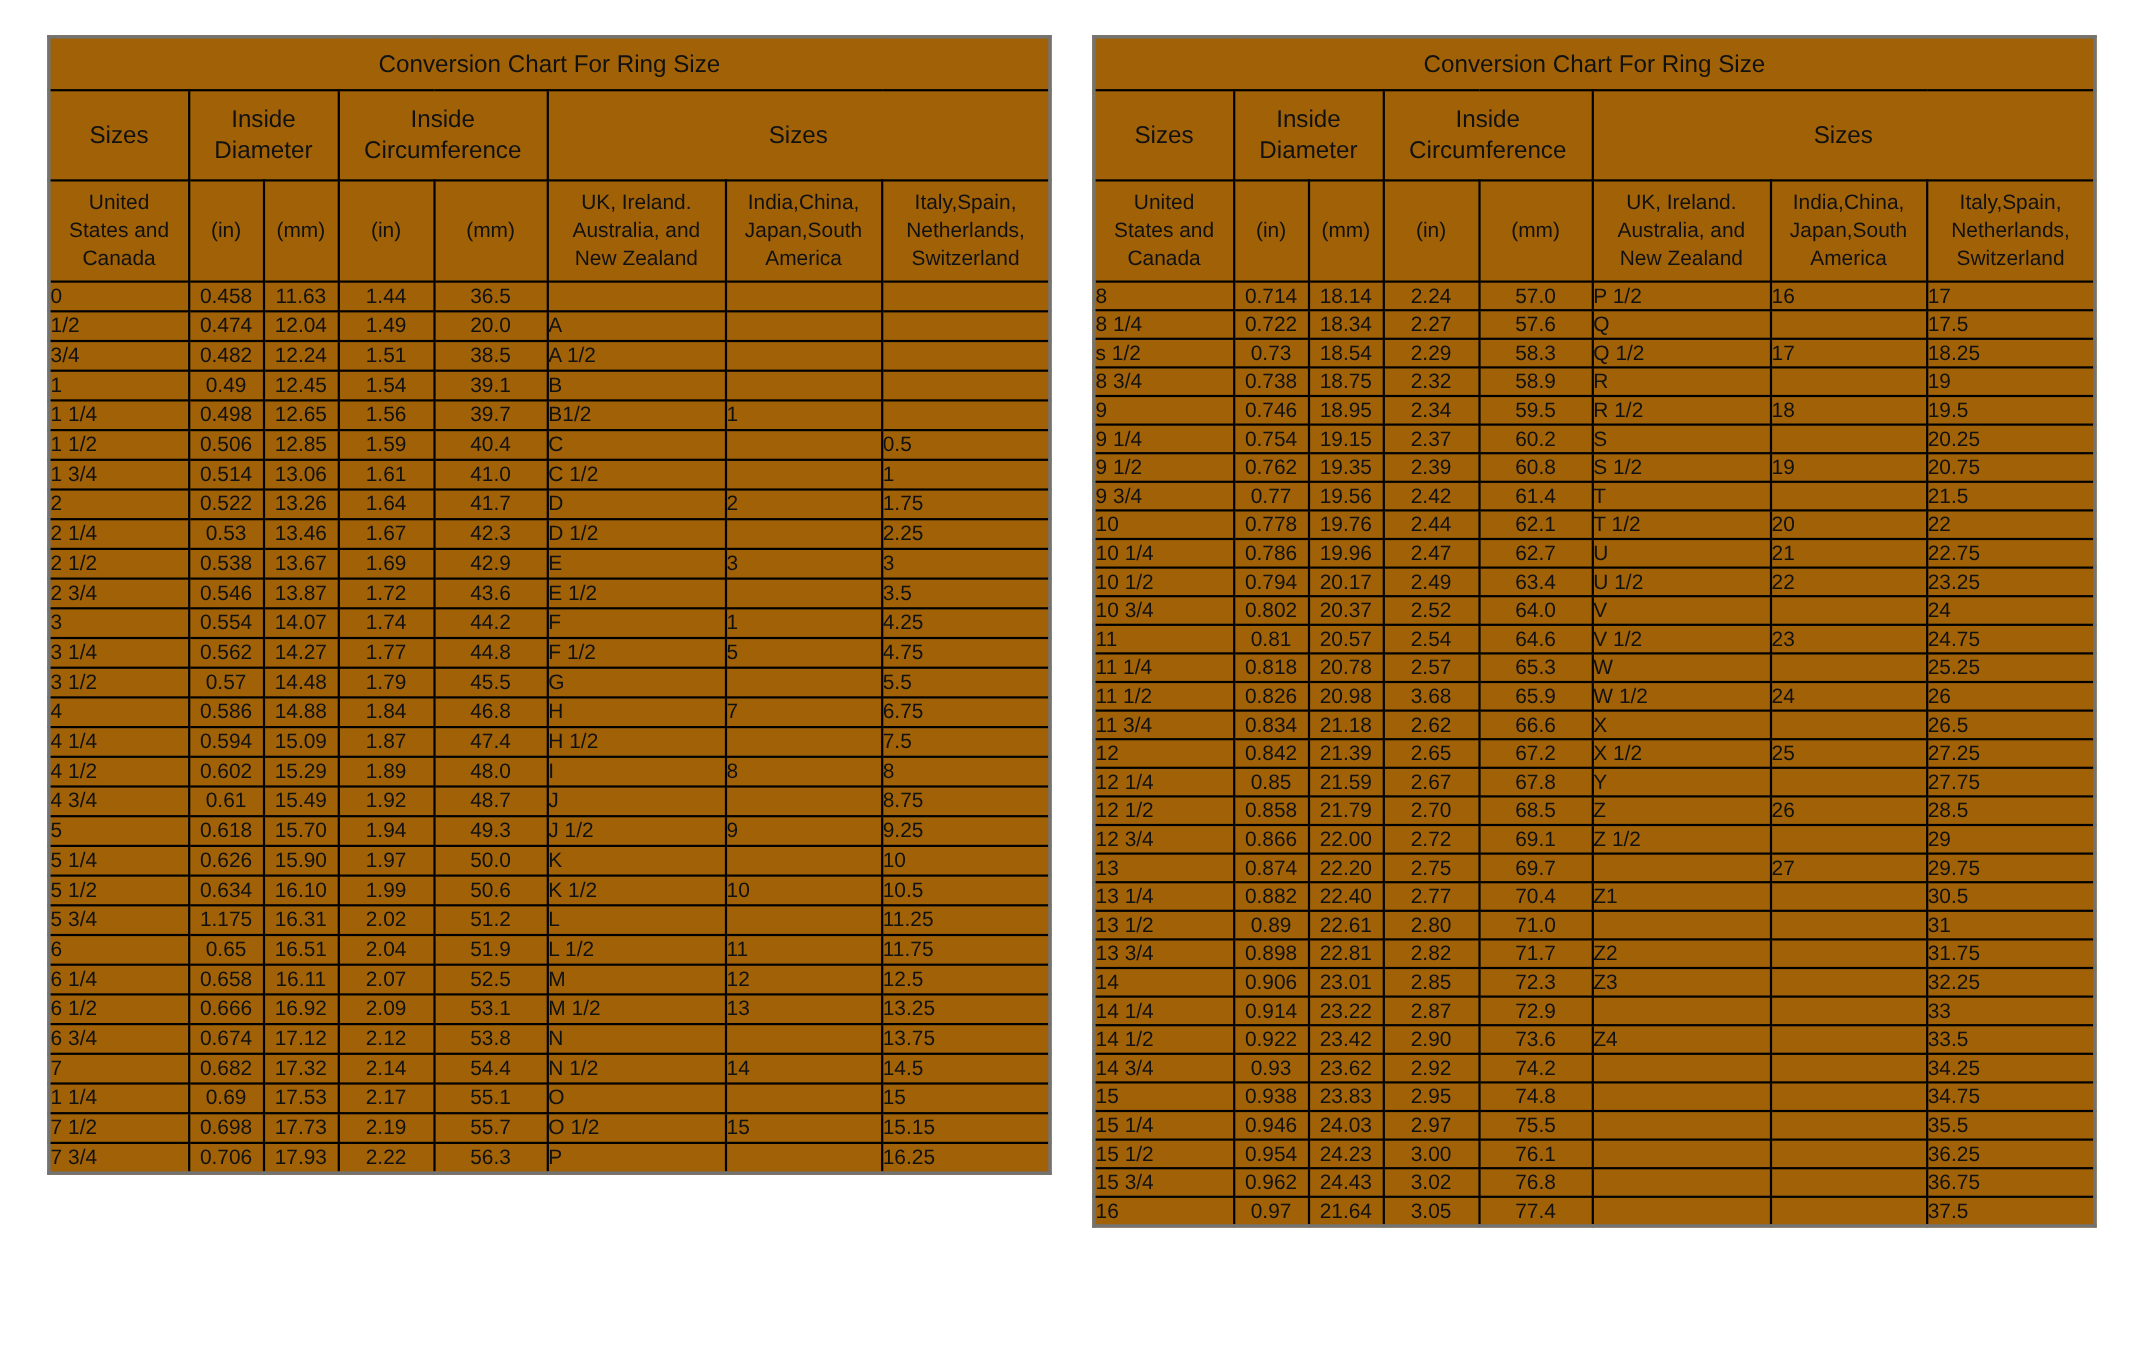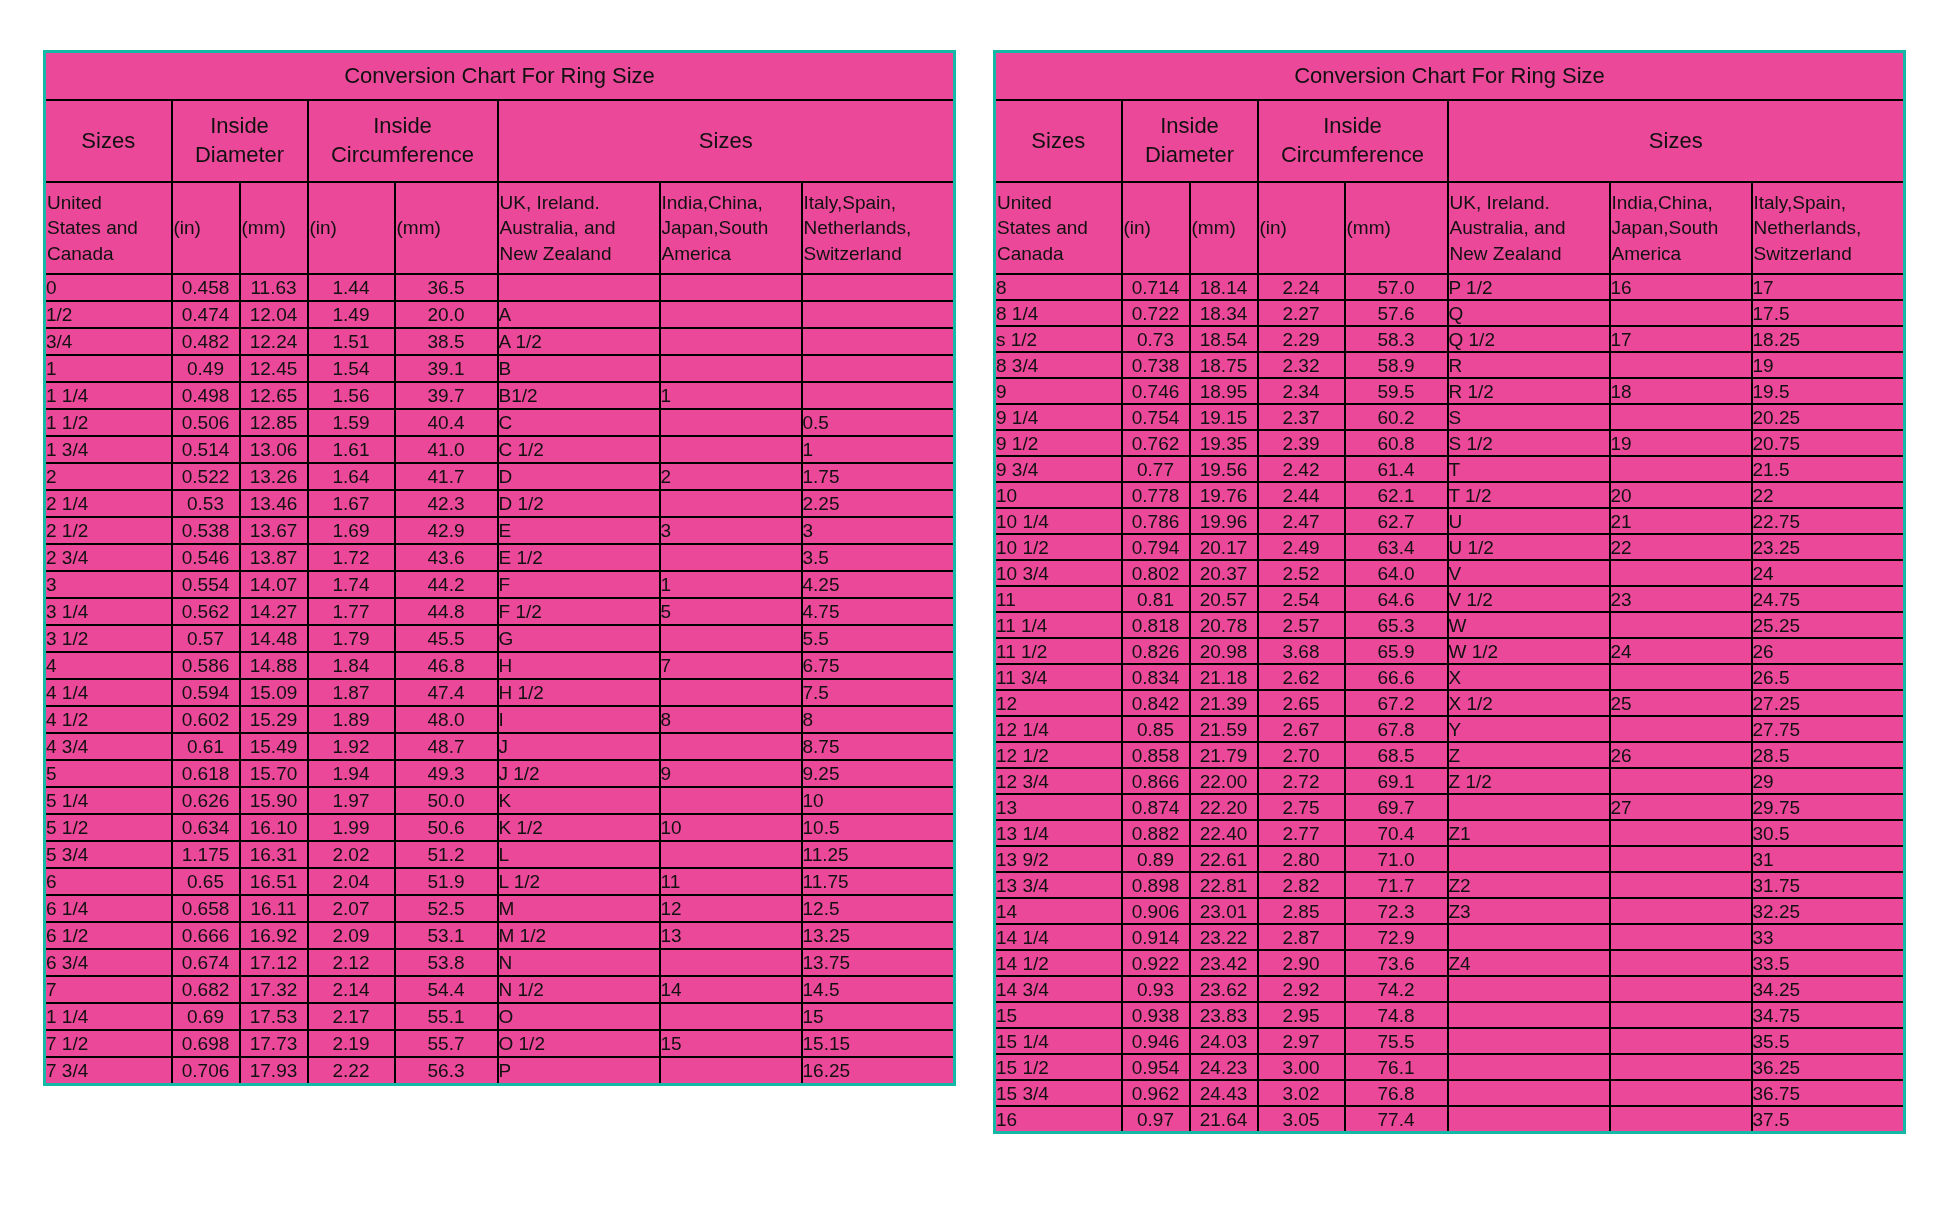--- a/index.html
+++ b/index.html
@@ -5,25 +5,25 @@
   html, body { margin: 0; padding: 0; }
   body {
     width: 1946px; height: 1229px;
     background: #ffffff;
     font-family: "Liberation Sans", sans-serif;
     position: relative;
     color: #111;
   }
   table.ring-table {
     position: absolute;
-    top: 50px;
+    top: 32px;
     border-collapse: collapse;
     table-layout: fixed;
-    background: #ec4899;
-    border: 3px solid #14b8a6;
+    background: #a16207;
+    border: 3px solid #737373;
   }
   #table-left  { left: 43px; }
   #table-right { left: 993px; }
   table.ring-table th, table.ring-table td {
     border: 2px solid #000;
     font-weight: 400;
     overflow: hidden;
   }
   th.title-cell {
     height: 44px;
@@ -35,21 +35,21 @@
     height: 78px;
     font-size: 22px;
     text-align: center;
     vertical-align: middle;
     white-space: pre-line;
     line-height: 1.3;
   }
   th.colhead-cell {
     height: 88px;
     font-size: 19px;
-    text-align: left;
+    text-align: center;
     vertical-align: middle;
     white-space: pre-line;
     line-height: 1.35;
   }
   table.ring-table td {
     font-size: 19px;
     height: 25px;
     vertical-align: middle;
     padding: 0;
     line-height: 1.0;
@@ -664,21 +664,21 @@
         <td class="al">13 1/4</td>
         <td class="ac">0.882</td>
         <td class="ac">22.40</td>
         <td class="ac">2.77</td>
         <td class="ac">70.4</td>
         <td class="al">Z1</td>
         <td class="al"></td>
         <td class="al">30.5</td>
       </tr>
       <tr>
-        <td class="al">13 9/2</td>
+        <td class="al">13 1/2</td>
         <td class="ac">0.89</td>
         <td class="ac">22.61</td>
         <td class="ac">2.80</td>
         <td class="ac">71.0</td>
         <td class="al"></td>
         <td class="al"></td>
         <td class="al">31</td>
       </tr>
       <tr>
         <td class="al">13 3/4</td>

